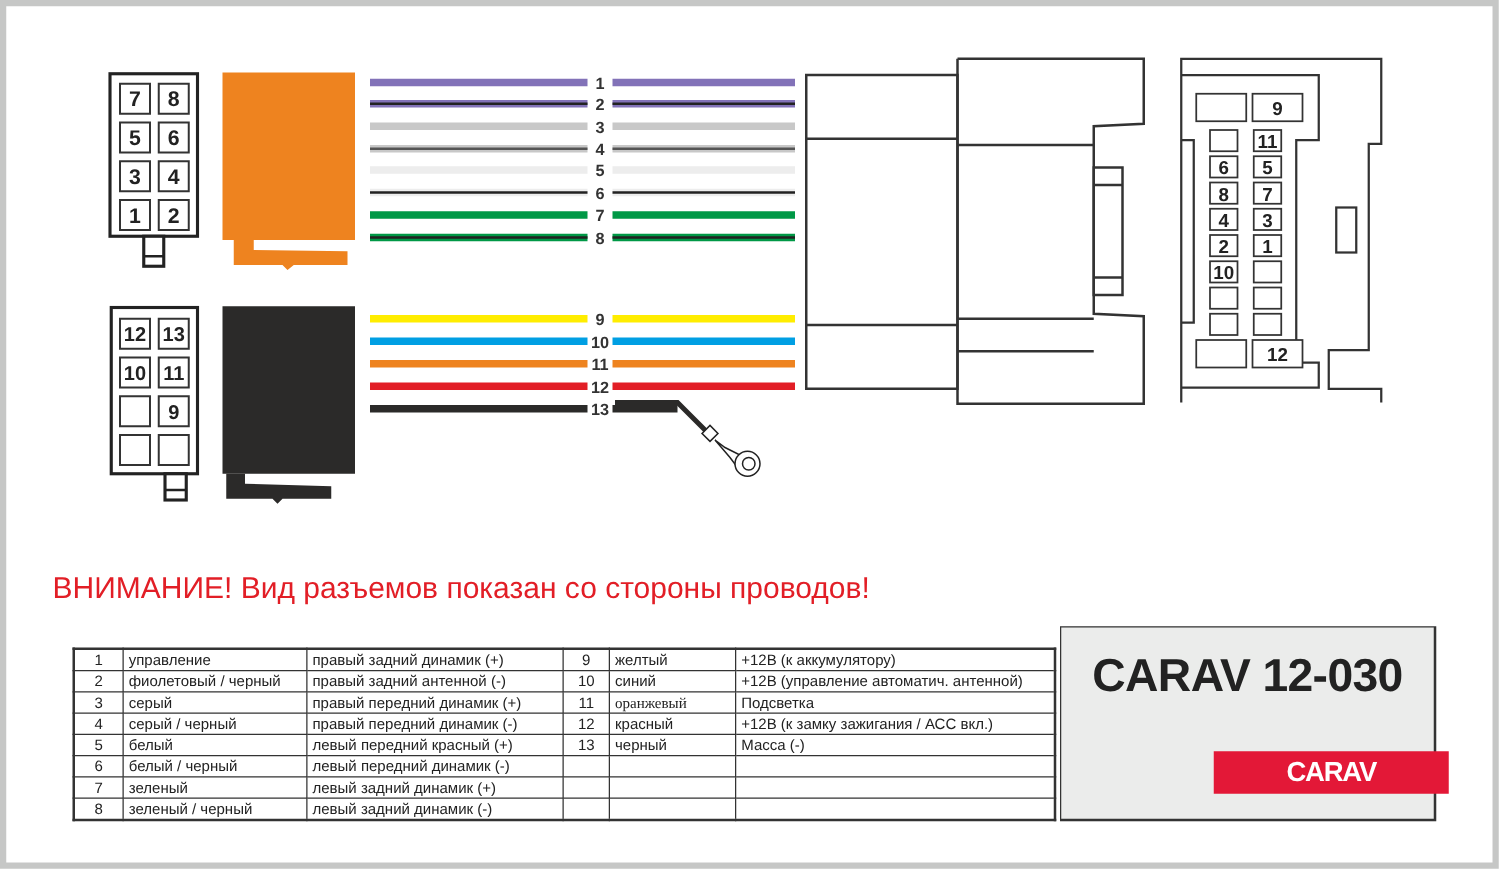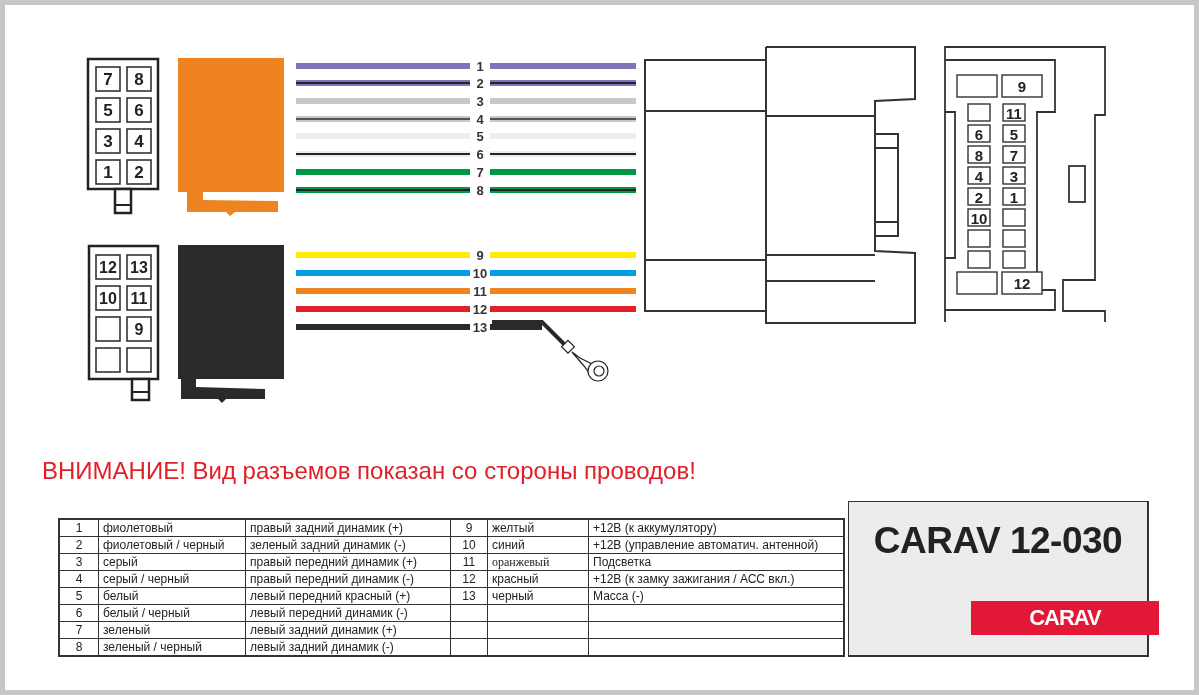--- a/index.html
+++ b/index.html
@@ -186,30 +186,30 @@
         </g>
     </g>
   </svg>
 
   <div class="warn">ВНИМАНИЕ! Вид разъемов показан со стороны проводов!</div>
 
   <table class="pins">
     <tbody id="pin-rows">
         <tr>
           <td class="num" style="width: 38px;">1</td>
-          <td style="width: 142px;">фиолетовый</td>
+          <td style="width: 142px;">управление</td>
           <td style="width: 200px;">правый задний динамик (+)</td>
           <td class="num" style="width: 36px;">9</td>
           <td style="width: 96px;">желтый</td>
           <td style="width: 250px;">+12В (к аккумулятору)</td>
         </tr>
         <tr>
           <td class="num" style="width: 38px;">2</td>
           <td style="width: 142px;">фиолетовый / черный</td>
-          <td style="width: 200px;">зеленый задний динамик (-)</td>
+          <td style="width: 200px;">правый задний антенной (-)</td>
           <td class="num" style="width: 36px;">10</td>
           <td style="width: 96px;">синий</td>
           <td style="width: 250px;">+12В (управление автоматич. антенной)</td>
         </tr>
         <tr>
           <td class="num" style="width: 38px;">3</td>
           <td style="width: 142px;">серый</td>
           <td style="width: 200px;">правый передний динамик (+)</td>
           <td class="num" style="width: 36px;">11</td>
           <td style="width: 96px; font-family: Liberation Serif, serif;">оранжевый</td>

